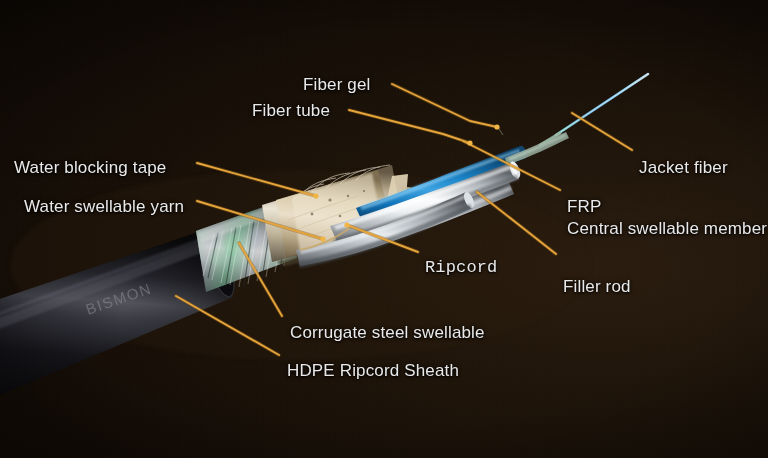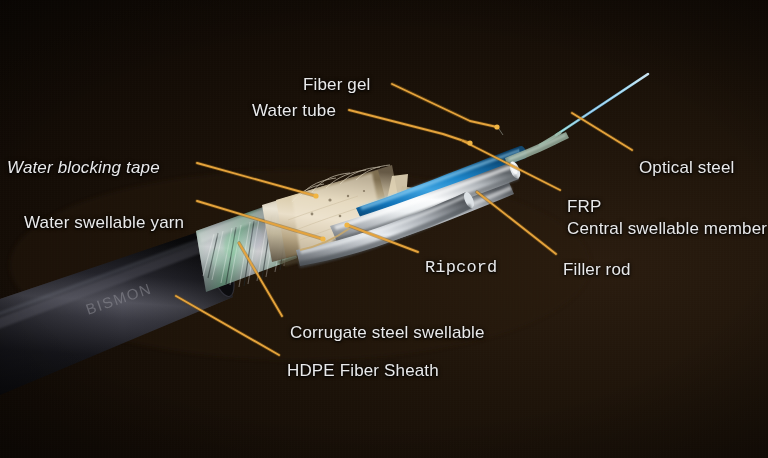--- a/index.html
+++ b/index.html
@@ -303,25 +303,25 @@
         <circle cx="497" cy="127" r="2.6" class="dot"></circle>
         <circle cx="470" cy="143" r="2.6" class="dot"></circle>
         <circle cx="316" cy="196" r="2.6" class="dot"></circle>
         <circle cx="323" cy="239" r="2.6" class="dot"></circle>
         <circle cx="347" cy="225" r="2.6" class="dot"></circle>
       </g>
   </svg>
 
   <div id="label-layer">
       <div class="lbl" style="left: 303px; top: 74px;">Fiber gel</div>
-      <div class="lbl" style="left: 252px; top: 100px;">Water tube</div>
-      <div class="lbl" style="left: 639px; top: 157px;">Optical steel</div>
-      <div class="lbl" style="left: 7px; top: 157px; font-style: italic;">Water blocking tape</div>
-      <div class="lbl" style="left: 24px; top: 212px;">Water swellable yarn</div>
+      <div class="lbl" style="left: 252px; top: 100px;">Fiber tube</div>
+      <div class="lbl" style="left: 639px; top: 157px;">Jacket fiber</div>
+      <div class="lbl" style="left: 14px; top: 157px;">Water blocking tape</div>
+      <div class="lbl" style="left: 24px; top: 196px;">Water swellable yarn</div>
       <div class="lbl" style="left: 567px; top: 196px;">FRP</div>
       <div class="lbl" style="left: 567px; top: 218px;">Central swellable member</div>
-      <div class="lbl" style="left: 563px; top: 259px;">Filler rod</div>
+      <div class="lbl" style="left: 563px; top: 276px;">Filler rod</div>
       <div class="lbl" style="left: 425px; top: 257px; font-family: Liberation Mono, monospace;">Ripcord</div>
       <div class="lbl" style="left: 290px; top: 322px;">Corrugate steel swellable</div>
-      <div class="lbl" style="left: 287px; top: 360px;">HDPE Fiber Sheath</div>
+      <div class="lbl" style="left: 287px; top: 360px;">HDPE Ripcord Sheath</div>
     </div>
 
 </div>
 
 </body></html>

